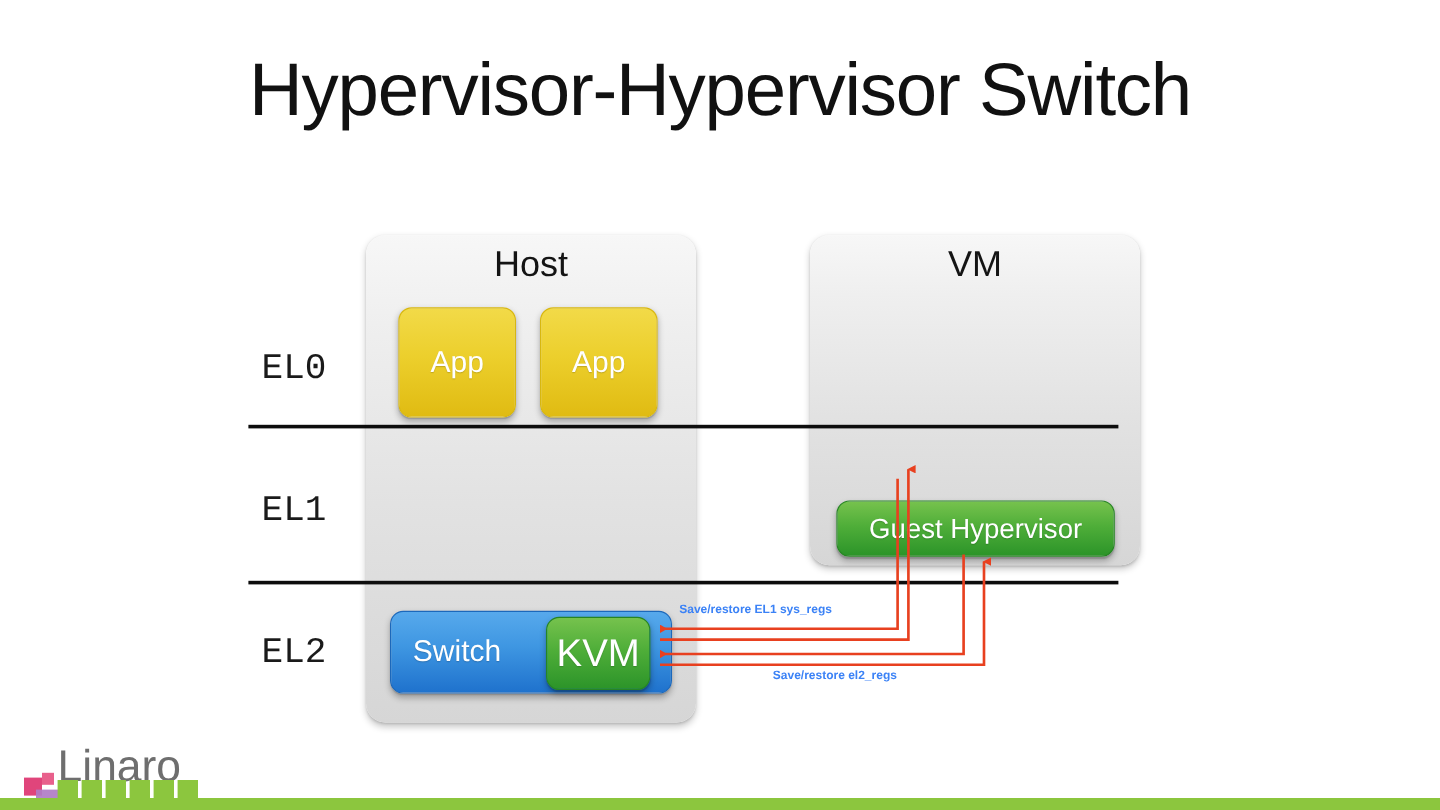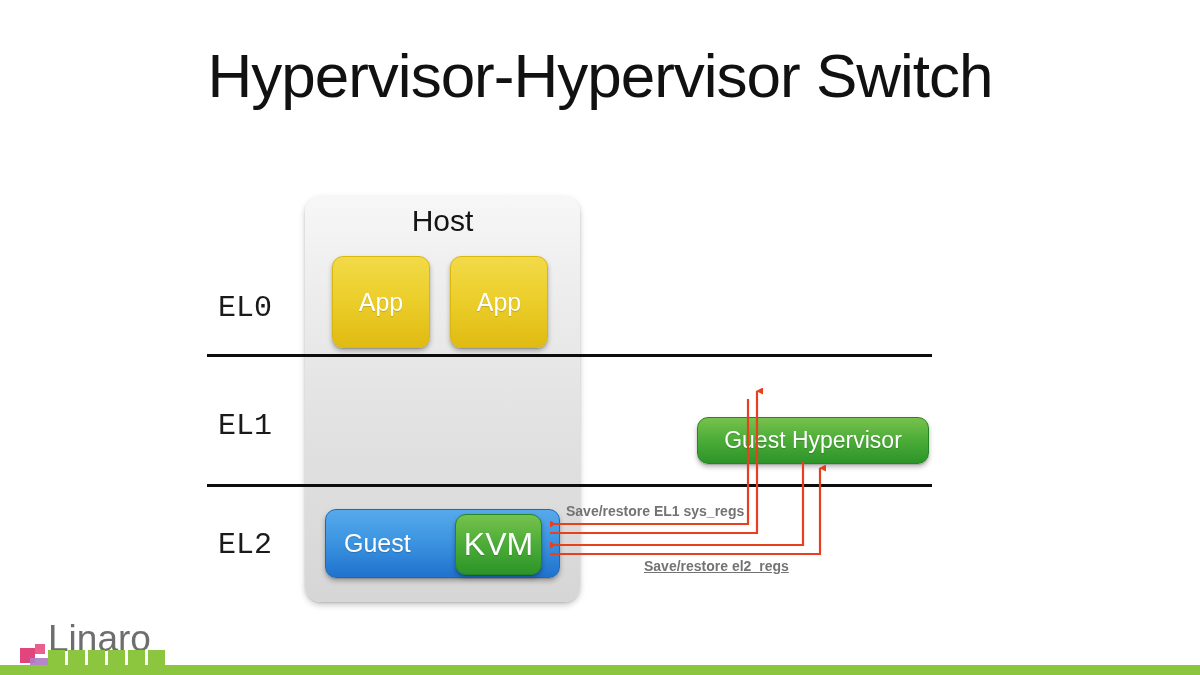--- a/index.html
+++ b/index.html
@@ -97,29 +97,29 @@
   #linux{left:325px;top:509px;width:235px;height:69px;font-size:25px;
          justify-content:flex-start;padding-left:18px;box-sizing:border-box;}
   #kvm{left:455px;top:514px;width:85px;height:59px;font-size:32px;}
 
   
   #arrows{position:absolute;left:0;top:0;width:1200px;height:675px;
           pointer-events:none;z-index:8;}
 
   .ann-label{
     position:absolute;
-    color:#737373;
-    font-size:14px;
+    color:#3b82f6;
+    font-size:10px;
     font-weight:bold;
     font-family:"Liberation Sans", sans-serif;
     white-space:nowrap;
     z-index:9;
   }
   #lbl-el1{left:566px;top:503px;}
-  #lbl-el2{left:644px;top:558px;text-decoration:underline;}
+  #lbl-el2{left:644px;top:558px;}
 
   
   #logo{position:absolute;left:18px;top:618px;width:150px;height:62px;}
   .logo-word{
     position:absolute;left:30px;top:0px;
     font-size:37px;color:#6E6E6E;
     font-family:"Liberation Sans", sans-serif;
     letter-spacing:0px;
   }
 
@@ -137,30 +137,33 @@
   <div class="title">Hypervisor-Hypervisor Switch</div>
 
   <div class="el-label" id="el0">EL0</div>
   <div class="el-label" id="el1">EL1</div>
   <div class="el-label" id="el2">EL2</div>
 
   <div class="container-box" id="host-box">
     <div class="container-title">Host</div>
   </div>
 
+  <div class="container-box" id="vm-box">
+    <div class="container-title">VM</div>
+  </div>
 
   <div class="divider" id="div-el0-el1"></div>
   <div class="divider" id="div-el1-el2"></div>
 
   <div class="blk yellow" id="app1">App</div>
   <div class="blk yellow" id="app2">App</div>
 
   <div class="blk green" id="guest-hv">Guest Hypervisor</div>
 
-  <div class="blk blue" id="linux">Guest</div>
+  <div class="blk blue" id="linux">Switch</div>
   <div class="blk green" id="kvm">KVM</div>
 
   <svg id="arrows" viewBox="0 0 1200 675">
     <defs>
       <marker id="ah-left" markerWidth="7" markerHeight="7" refX="6" refY="3.5" orient="auto" markerUnits="userSpaceOnUse">
         <path d="M6,0 L0,3.5 L6,7 z" fill="#E8401F"></path>
       </marker>
       <marker id="ah-up" markerWidth="7" markerHeight="7" refX="3.5" refY="1" orient="auto" markerUnits="userSpaceOnUse">
         <path d="M0,7 L3.5,0 L7,7 z" fill="#E8401F"></path>
       </marker>

